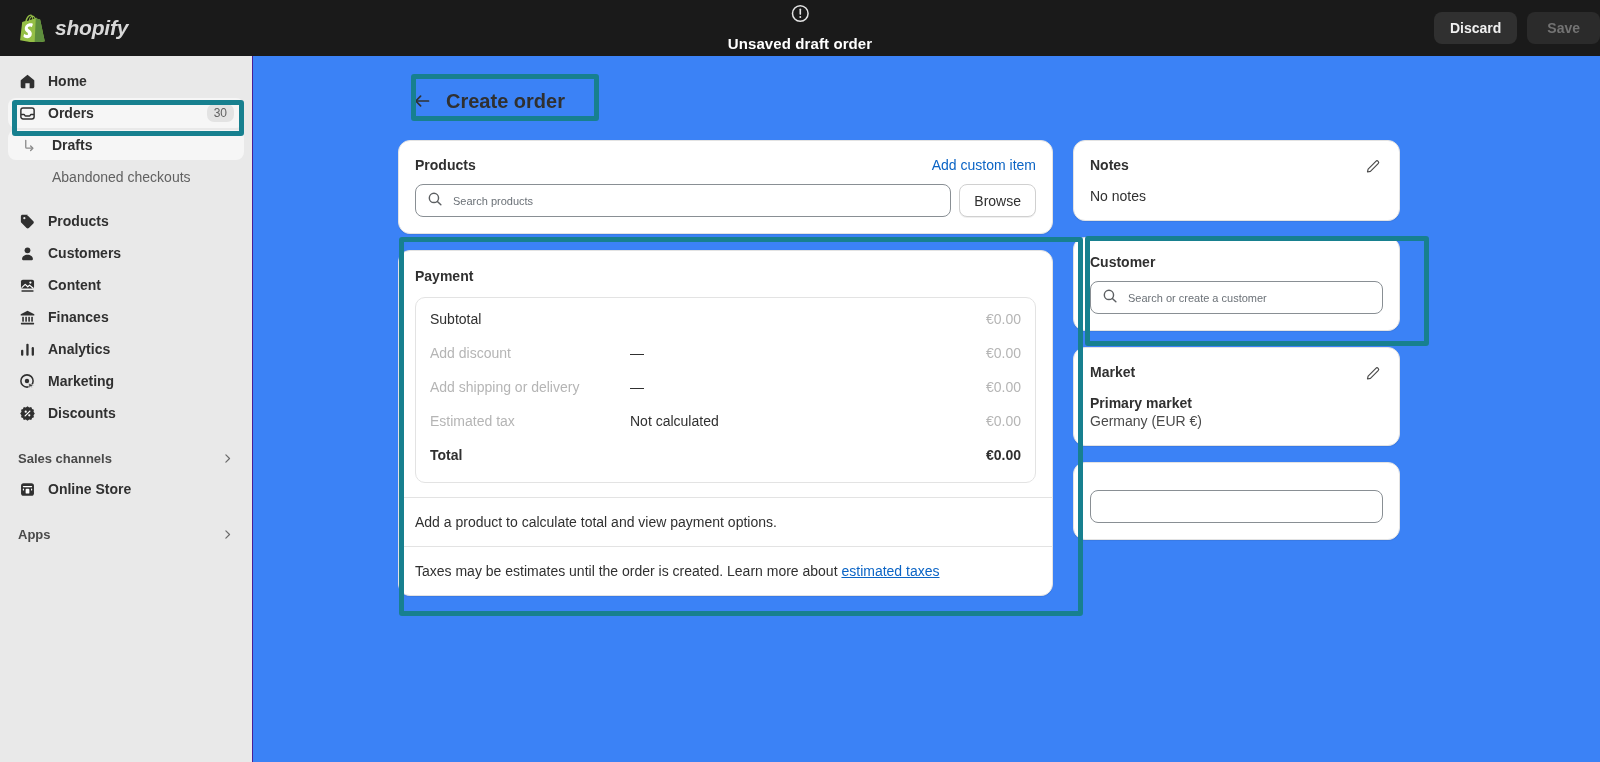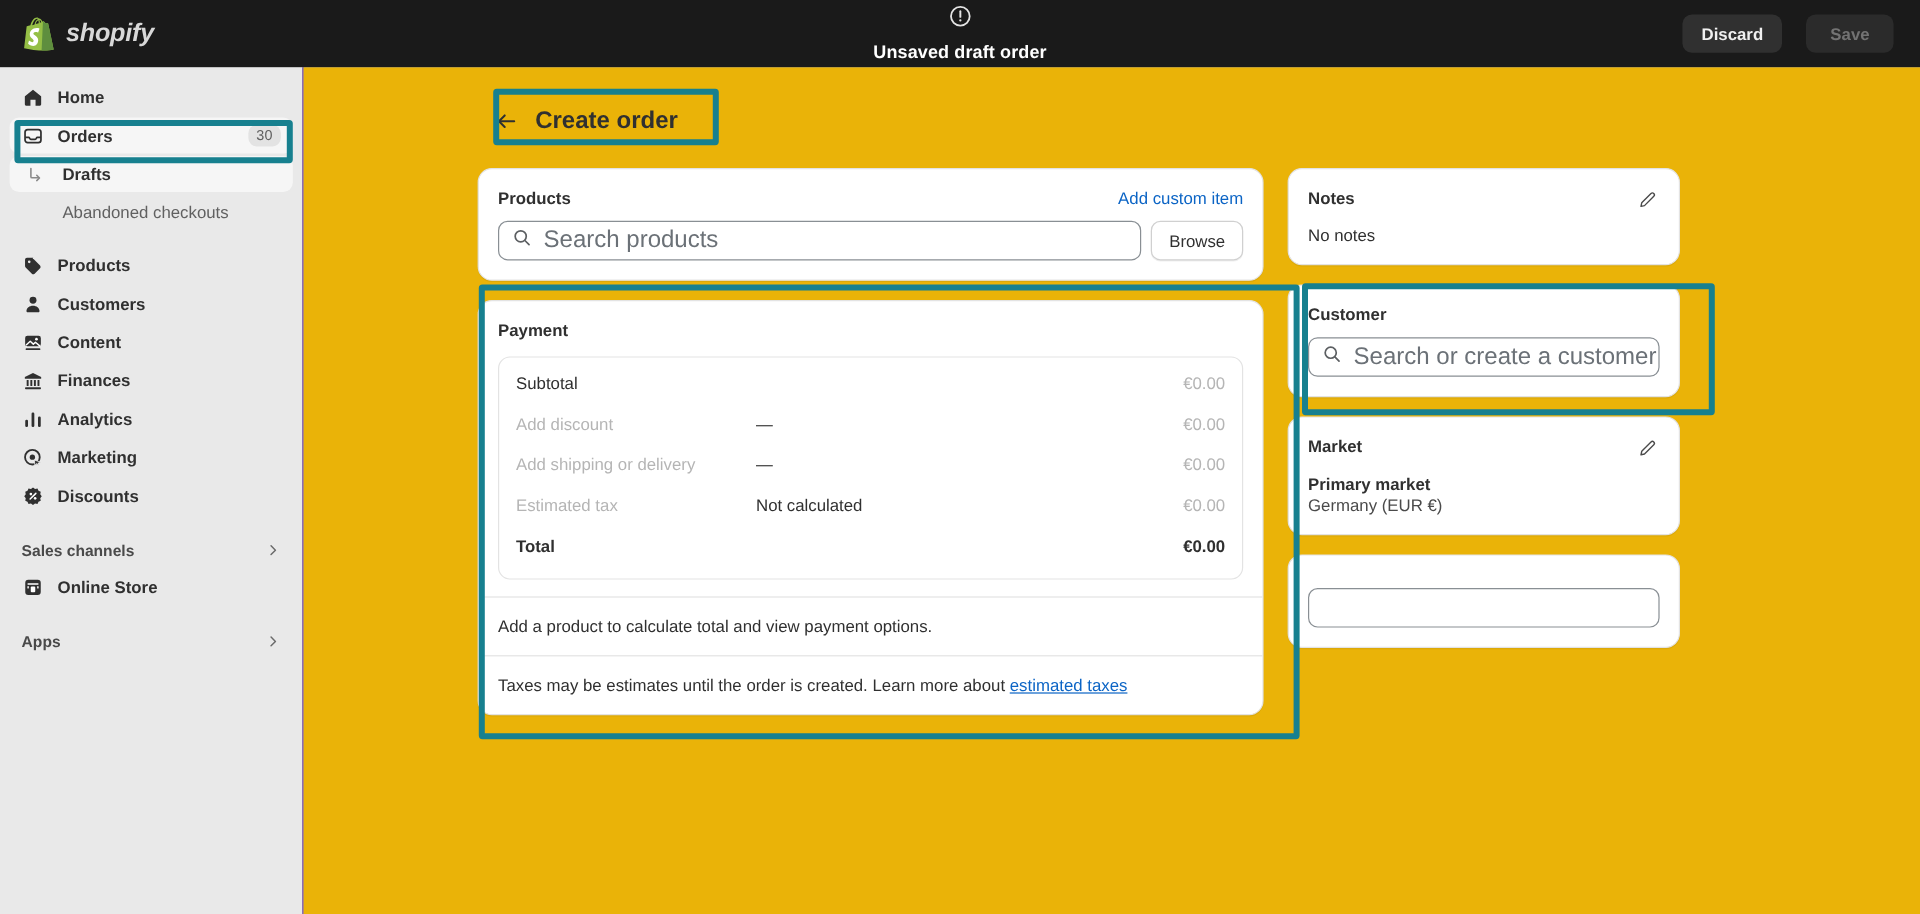--- a/index.html
+++ b/index.html
@@ -25,22 +25,21 @@
     color: #d8d8d8; font-size: 21px; font-weight: 700; font-style: italic;
     letter-spacing: -0.2px;
   }
   .topbar-center {
     position: absolute; left: 50%; transform: translateX(-50%);
     display: flex; align-items: center; gap: 12px; flex-direction: column;
   }
   .alert-icon { width: 19px; height: 19px; display: block; }
   .unsaved-text { color: #ffffff; font-size: 15px; font-weight: 700; letter-spacing: 0.1px; }
   .topbar-actions {
-    margin-left: auto; display: flex; align-items: flex-end; gap: 20px;
-    padding-right: 22px;
+    margin-left: auto; display: flex; align-items: flex-end; gap: 10px;
   }
   .btn-discard {
     background: #303030; color: #f0f0f0;
     border: none; border-radius: 8px;
     font-size: 14px; font-weight: 700;
     padding: 8px 16px; cursor: pointer;
     font-family: "Liberation Sans", sans-serif;
   }
   .btn-save {
     background: #2b2b2b; color: #737373;
@@ -89,21 +88,21 @@
     padding: 0 10px; height: 28px;
     margin-top: 16px; margin-bottom: 2px; justify-content: space-between;
   }
   .nav-section-label { font-size: 13px; font-weight: 700; color: #4a4a4a; }
   .nav-chevron { margin-left: auto; color: #6b6b6b; display: flex; }
   .nav-gap { height: 12px; }
 
   
   .main {
     flex: 1; min-width: 0;
-    background: #eab308;
+    background: #3b82f6;
     padding: 28px 0 0 0;
     overflow: hidden;
   }
   .page-inner { width: 1166px; margin-left: 145px; }
 
   .page-head {
     display: flex; align-items: center; gap: 14px;
     margin-bottom: 22px;
     position: relative;
     width: 188px;
@@ -134,21 +133,21 @@
     flex: 1;
     display: flex; align-items: center; gap: 10px;
     border: 1px solid #898f94;
     border-radius: 8px;
     height: 33px;
     padding: 0 11px;
     background: #fff;
   }
   .search-field input {
     border: none; outline: none;
-    font-size: 20px; color: #303030;
+    font-size: 11px; color: #303030;
     font-family: "Liberation Sans", sans-serif;
     flex: 1; background: transparent;
   }
   .search-field input::placeholder { color: #6b7177; }
   .btn-browse {
     border: 1px solid #d0d0d0;
     background: #fff;
     border-radius: 8px;
     font-size: 14px; font-weight: 500; color: #303030;
     padding: 0 14px; height: 33px;

